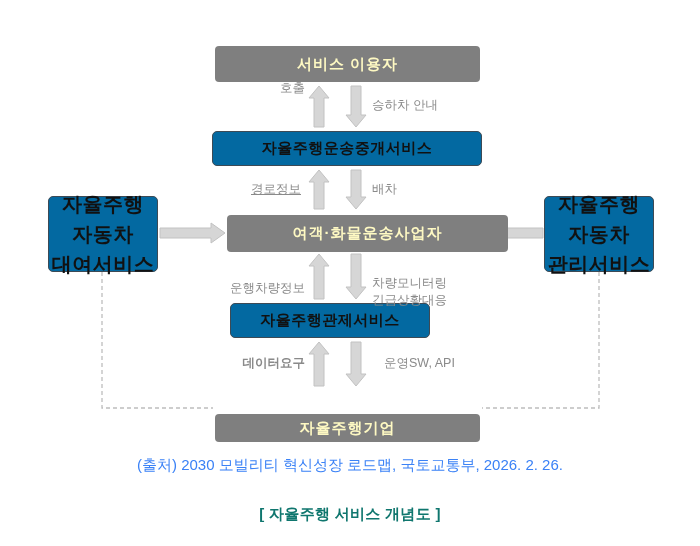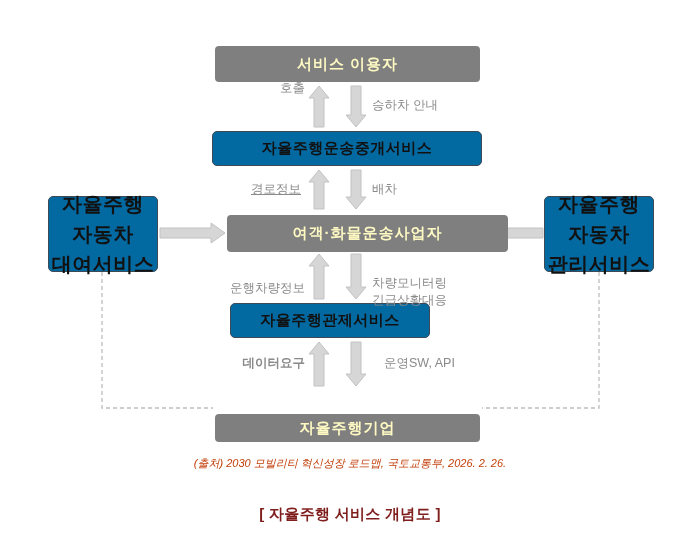--- a/index.html
+++ b/index.html
@@ -59,33 +59,32 @@
     white-space: pre-line;
   }
   .edge-label.right-align { text-align: right; }
 
   .src-line {
     position: absolute;
     left: 0;
     top: 456px;
     width: 100%;
     text-align: center;
-    font-size: 11px;
-    color: #c2410c;
-    font-style: italic;
+    font-size: 15px;
+    color: #3b82f6;
   }
   .caption-line {
     position: absolute;
     left: 0;
     top: 505px;
     width: 100%;
     text-align: center;
     font-size: 15px;
     font-weight: bold;
-    color: #7f1d1d;
+    color: #0f766e;
     letter-spacing: 0.3px;
   }
 </style>
 </head>
 <body>
 
 <div class="canvas">
 
   <svg class="svg-layer" viewBox="0 0 700 546" xmlns="http://www.w3.org/2000/svg">
 

